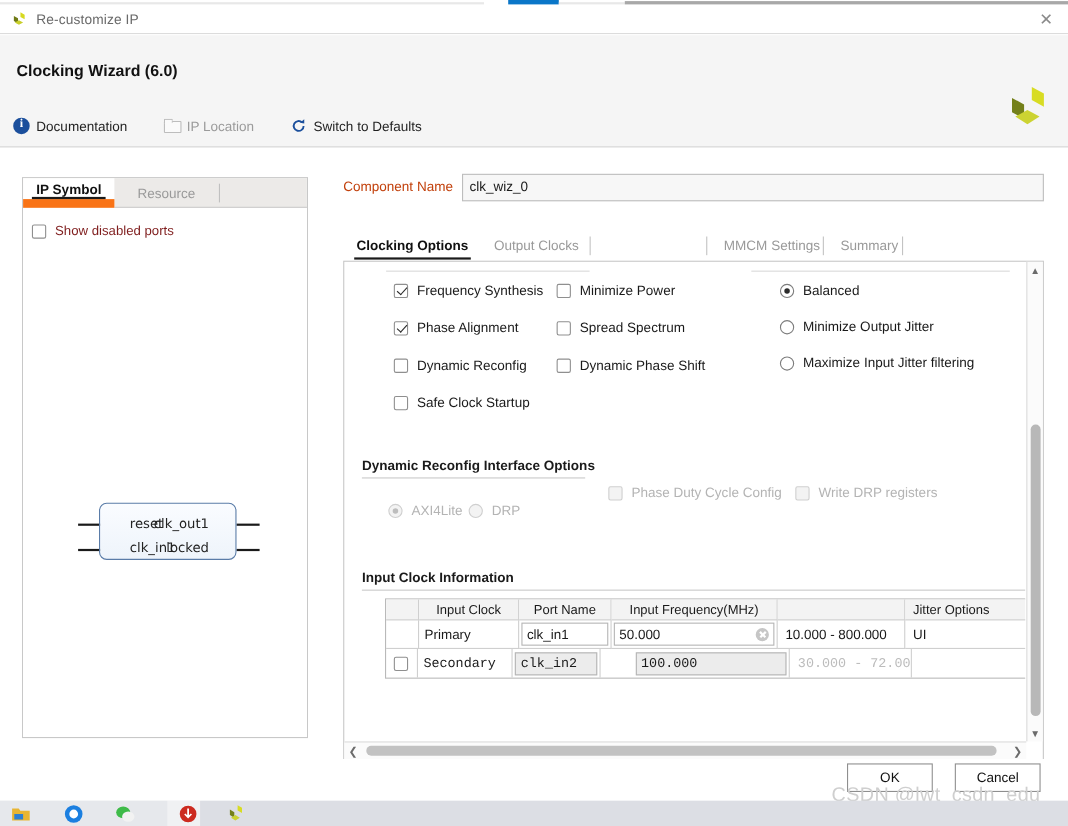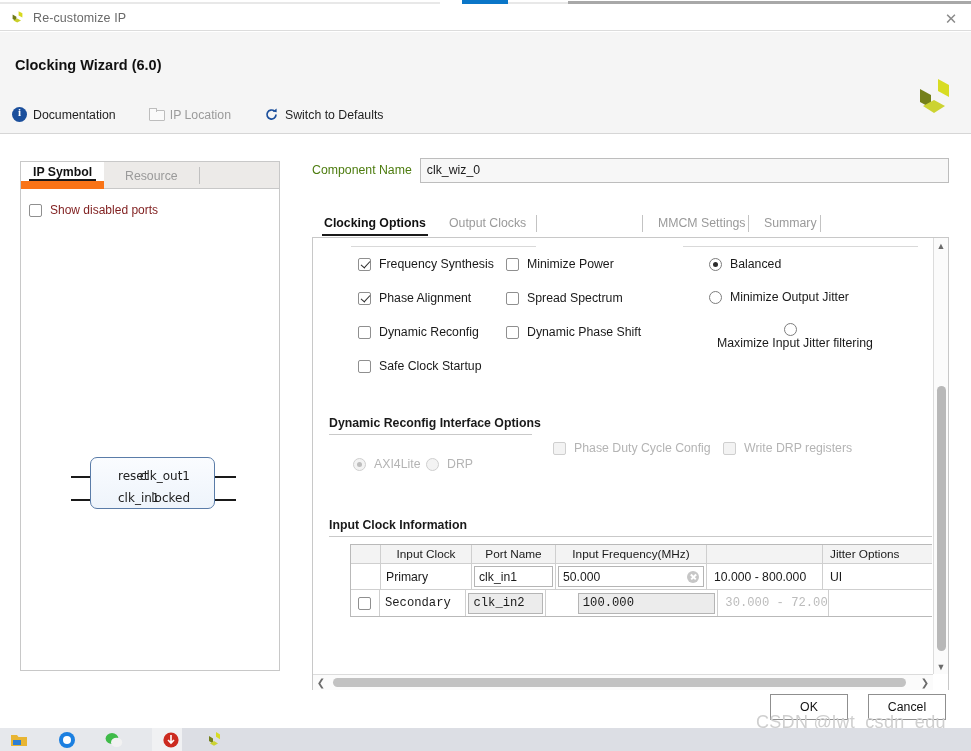--- a/index.html
+++ b/index.html
@@ -116,21 +116,21 @@
     background:linear-gradient(to bottom,#fafcff 0%,#eef4fb 100%);
   }
   .ip-port { position:absolute; font-size:12px; color:#222; font-family:"DejaVu Sans", sans-serif; }
   .ip-port.l { left:27px; }
   .ip-port.r { right:24px; text-align:right; }
   .ip-lead { position:absolute; height:2.2px; background:#1a1a1a; }
 
   
   .right-panel { position:absolute; left:312px; top:0; width:639px; height:540px; }
   .comp-row { position:absolute; left:0; top:22px; width:637px; height:26px; display:flex; align-items:center; }
-  .comp-label { font-size:12.3px; color:#4d7c0f; margin-right:8px; }
+  .comp-label { font-size:12.3px; color:#c2410c; margin-right:8px; }
   .comp-input {
     flex:1; height:25px; border:1px solid #bdbdbd; background:#f7f7f7;
     display:flex; align-items:center; padding-left:6px; font-size:12.3px; color:#1a1a1a;
     font-family:"Liberation Sans", sans-serif;
   }
 
   .tabs-frame { position:absolute; left:0; top:74px; width:708px; height:482px; }
   .tabs-row { position:relative; height:28px; }
   .tab {
     position:absolute; top:0; height:28px; display:flex; align-items:center;
@@ -370,21 +370,21 @@
             </div>
 
             <div class="opt" style="left:396px; top:19px;">
               <span class="rb checked"></span>
               <span class="lbl">Balanced</span>
             </div>
             <div class="opt" style="left:396px; top:52px;">
               <span class="rb"></span>
               <span class="lbl">Minimize Output Jitter</span>
             </div>
-            <div class="opt" style="left:396px; top:85px;flex-direction:column;">
+            <div class="opt" style="left:396px; top:85px;">
               <span class="rb"></span>
               <span class="lbl">Maximize Input Jitter filtering</span>
             </div>
 
             <div class="sect-title" style="left:16px; top:178px;">Dynamic Reconfig Interface Options</div>
             <div class="sect-underline" style="left:16px; top:196px; width:203px;"></div>
 
             <div class="opt disabled" style="left:40px; top:219px;">
               <span class="rb disabled checked"></span>
               <span class="lbl">AXI4Lite</span>

